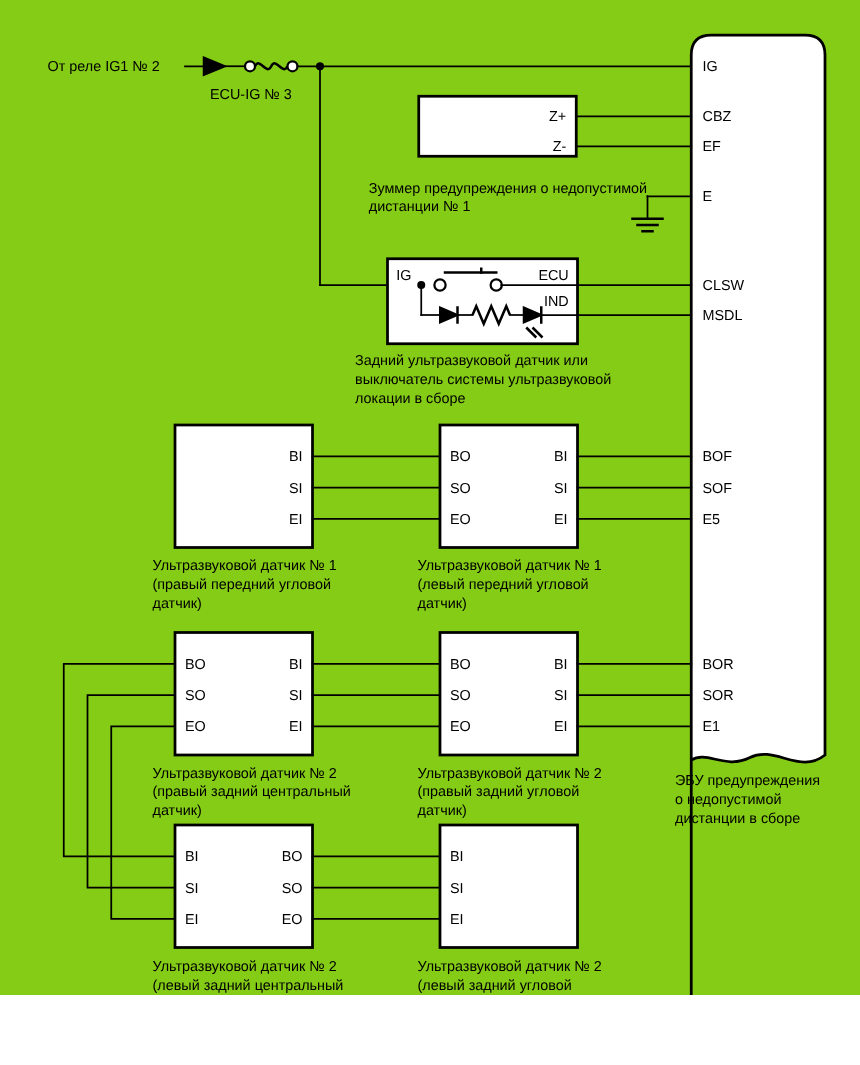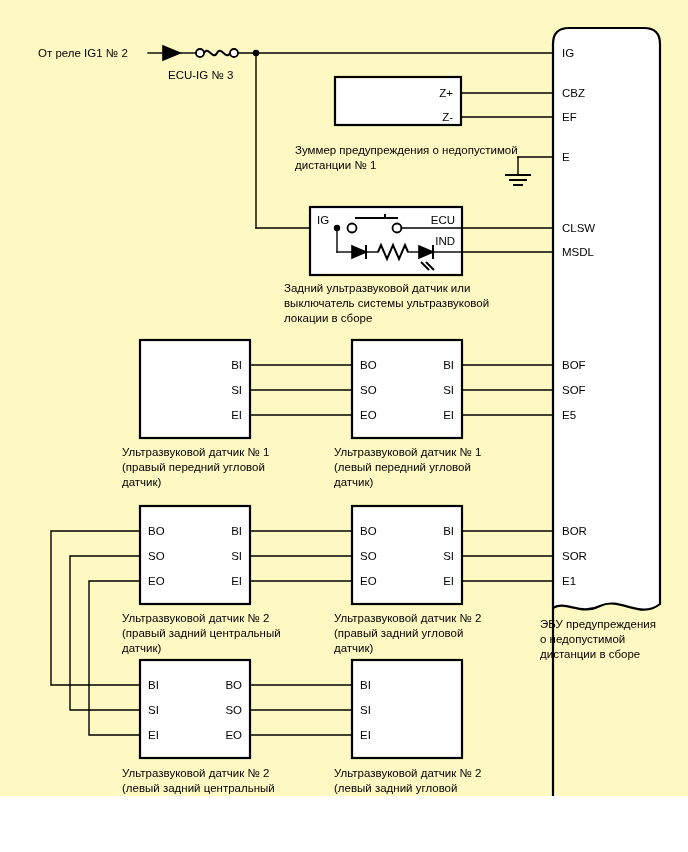--- a/index.html
+++ b/index.html
@@ -4,21 +4,21 @@
 <style>
   html, body {
     margin: 0;
     padding: 0;
     background: #ffffff;
   }
   #diagram-root {
     position: relative;
     width: 688px;
     height: 796px;
-    background: #fef9c3;
+    background: #84cc16;
     font-family: "Liberation Sans", sans-serif;
     overflow: hidden;
   }
   svg.sheet {
     position: absolute;
     left: 0;
     top: 0;
     width: 688px;
     height: 852px;
   }

